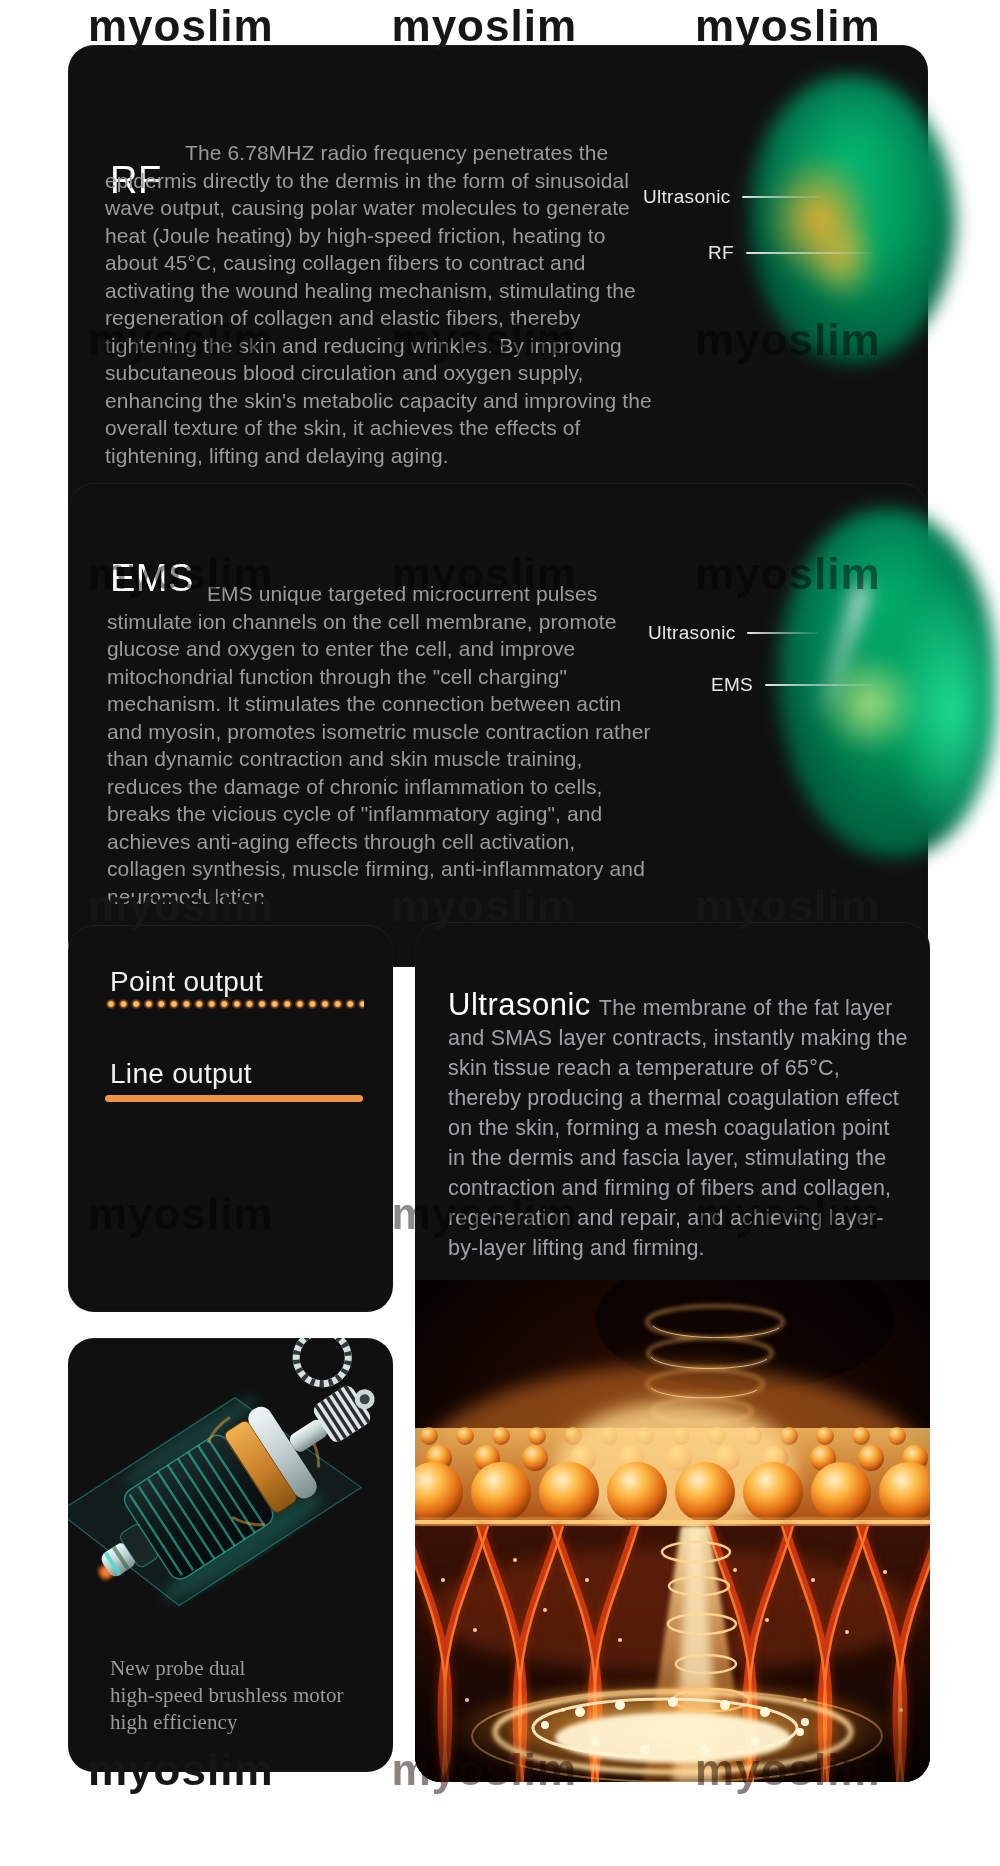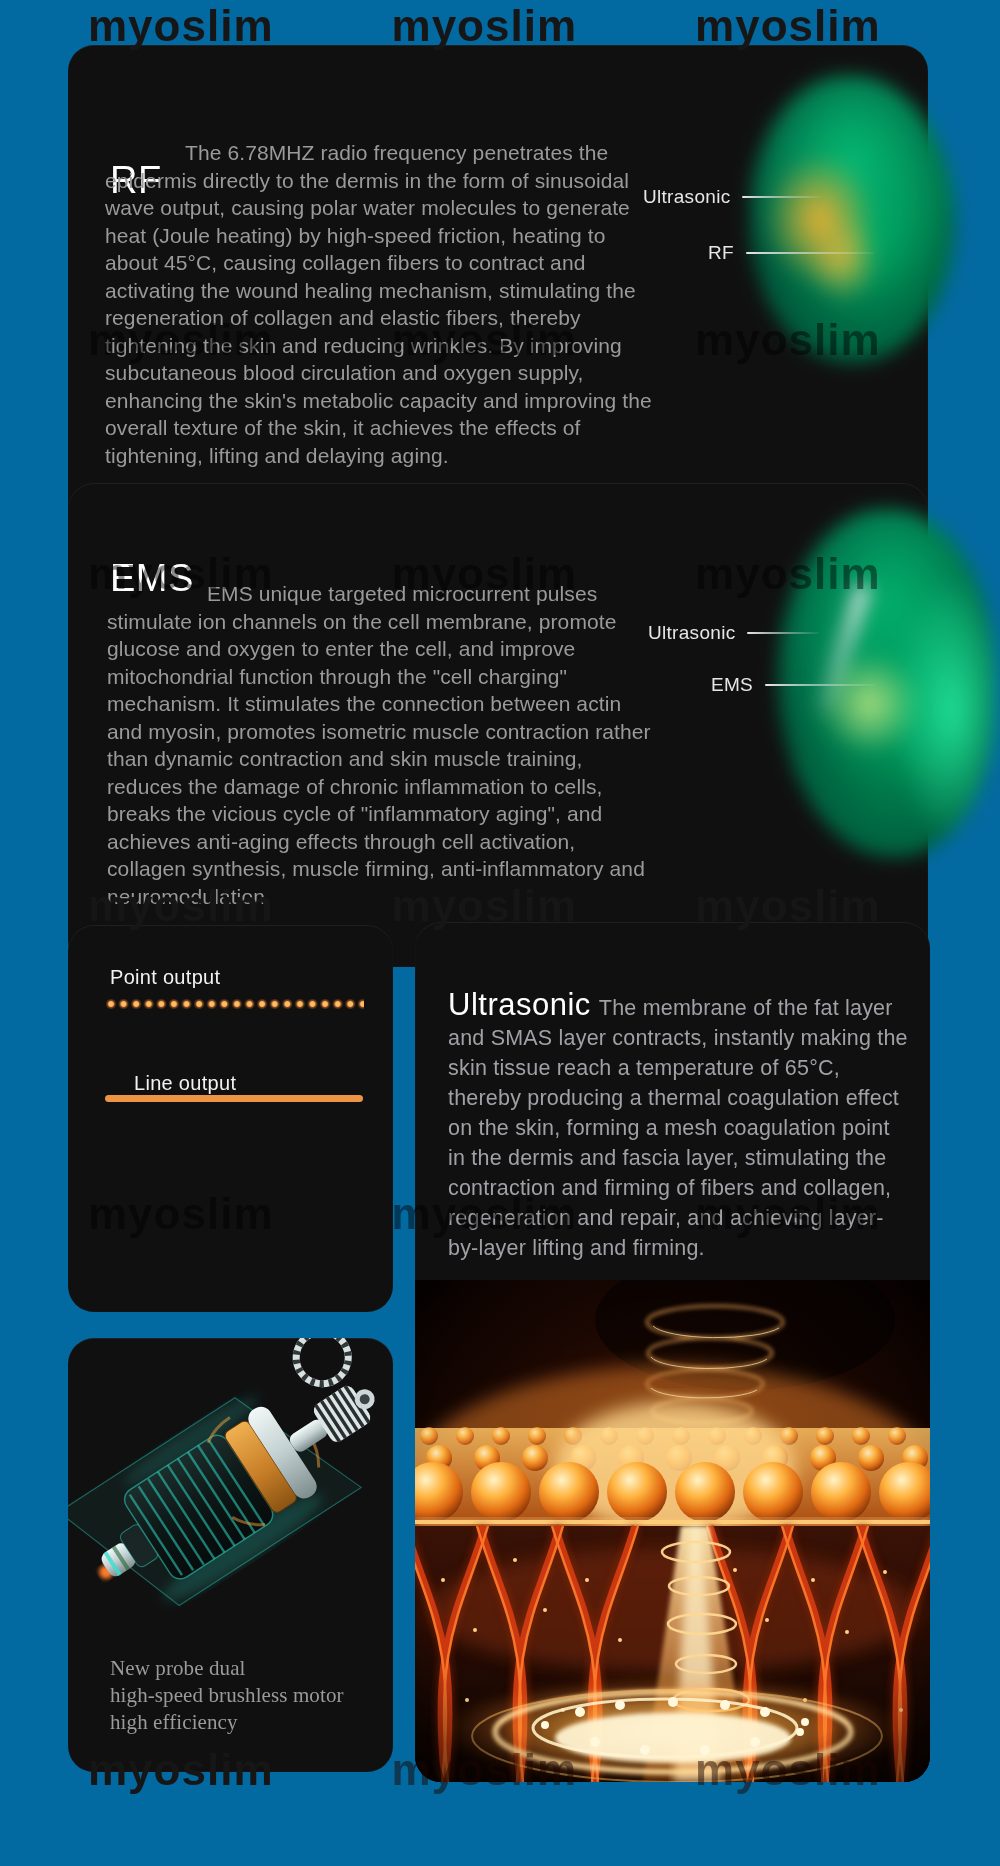--- a/index.html
+++ b/index.html
@@ -1,16 +1,16 @@
 <!DOCTYPE html>
 <html><head>
 <meta charset="utf-8">
 <style>
   html,body{margin:0;padding:0;background:#000;}
-  .page{position:relative;width:1000px;height:1866px;background:#0369a1;overflow:hidden;
+  .page{position:relative;width:1000px;height:1866px;background:#ffffff;overflow:hidden;
         font-family:"Liberation Sans","DejaVu Sans",sans-serif;}
 
   
   .card{position:absolute;background:#101010;border-radius:26px;
         box-shadow:inset 0 1px 0 rgba(255,255,255,.055), inset 0 0 0 1px rgba(255,255,255,.02);}
   #card-rf   {left:68px; top:45px;  width:860px;height:542px;}
   #card-ems  {left:68px; top:483px; width:860px;height:484px;}
   #card-out  {left:68px; top:925px; width:325px;height:387px;}
   #card-ultra{left:415px;top:922px; width:515px;height:860px;overflow:hidden;}
   #card-motor{left:68px; top:1338px;width:325px;height:434px;overflow:hidden;}
@@ -52,23 +52,23 @@
        background:
         radial-gradient(34% 22% at 42% 56%,rgba(212,246,150,.85),rgba(212,246,150,0) 68%),
         radial-gradient(40% 55% at 80% 58%,rgba(56,238,168,.9),rgba(56,238,168,0) 70%),
         radial-gradient(80% 72% at 52% 28%,#12b375,rgba(8,84,48,0) 74%),
         radial-gradient(108% 96% at 55% 58%,#0a9c60,#07503a 56%,rgba(2,18,10,0) 75%);}
   .blob .streak{position:absolute;left:58px;top:72px;width:15px;height:138px;border-radius:10px;
        transform:rotate(18deg);filter:blur(2px);
        background:linear-gradient(180deg,rgba(255,255,255,.95),rgba(255,255,255,.12));}
 
   
-  .sub-lbl{position:absolute;color:#f2f2f2;font-size:20px;letter-spacing:.3px;}
+  .sub-lbl{position:absolute;color:#f2f2f2;font-size:28px;letter-spacing:.3px;}
   #point-lbl{left:42px;top:41px;}
-  #line-lbl{left:42px;top:147px;margin-left:24px;}
+  #line-lbl{left:42px;top:133px;}
   #dot-row{position:absolute;left:37px;top:71px;width:259px;height:16px;
        background-image:radial-gradient(circle at 6px 8px,#ffbc64 2.4px,rgba(255,132,40,.5) 3.4px,rgba(255,100,20,0) 5.5px);
        background-size:12.6px 16px;background-repeat:repeat-x;}
   #line-bar{position:absolute;left:37px;top:170px;width:258px;height:7px;border-radius:4px;background:#ED9345;}
   #card-out .body-txt{left:42px;top:240px;width:260px;line-height:26px;}
 
   
   #ultra-p{position:absolute;left:33px;top:56px;width:462px;color:#a0a0a6;
            font-size:21.5px;line-height:30px;letter-spacing:.2px;margin-top:12px;}
   #ultra-p .h2{color:#fff;font-size:31px;letter-spacing:.5px;margin-right:8px;}

